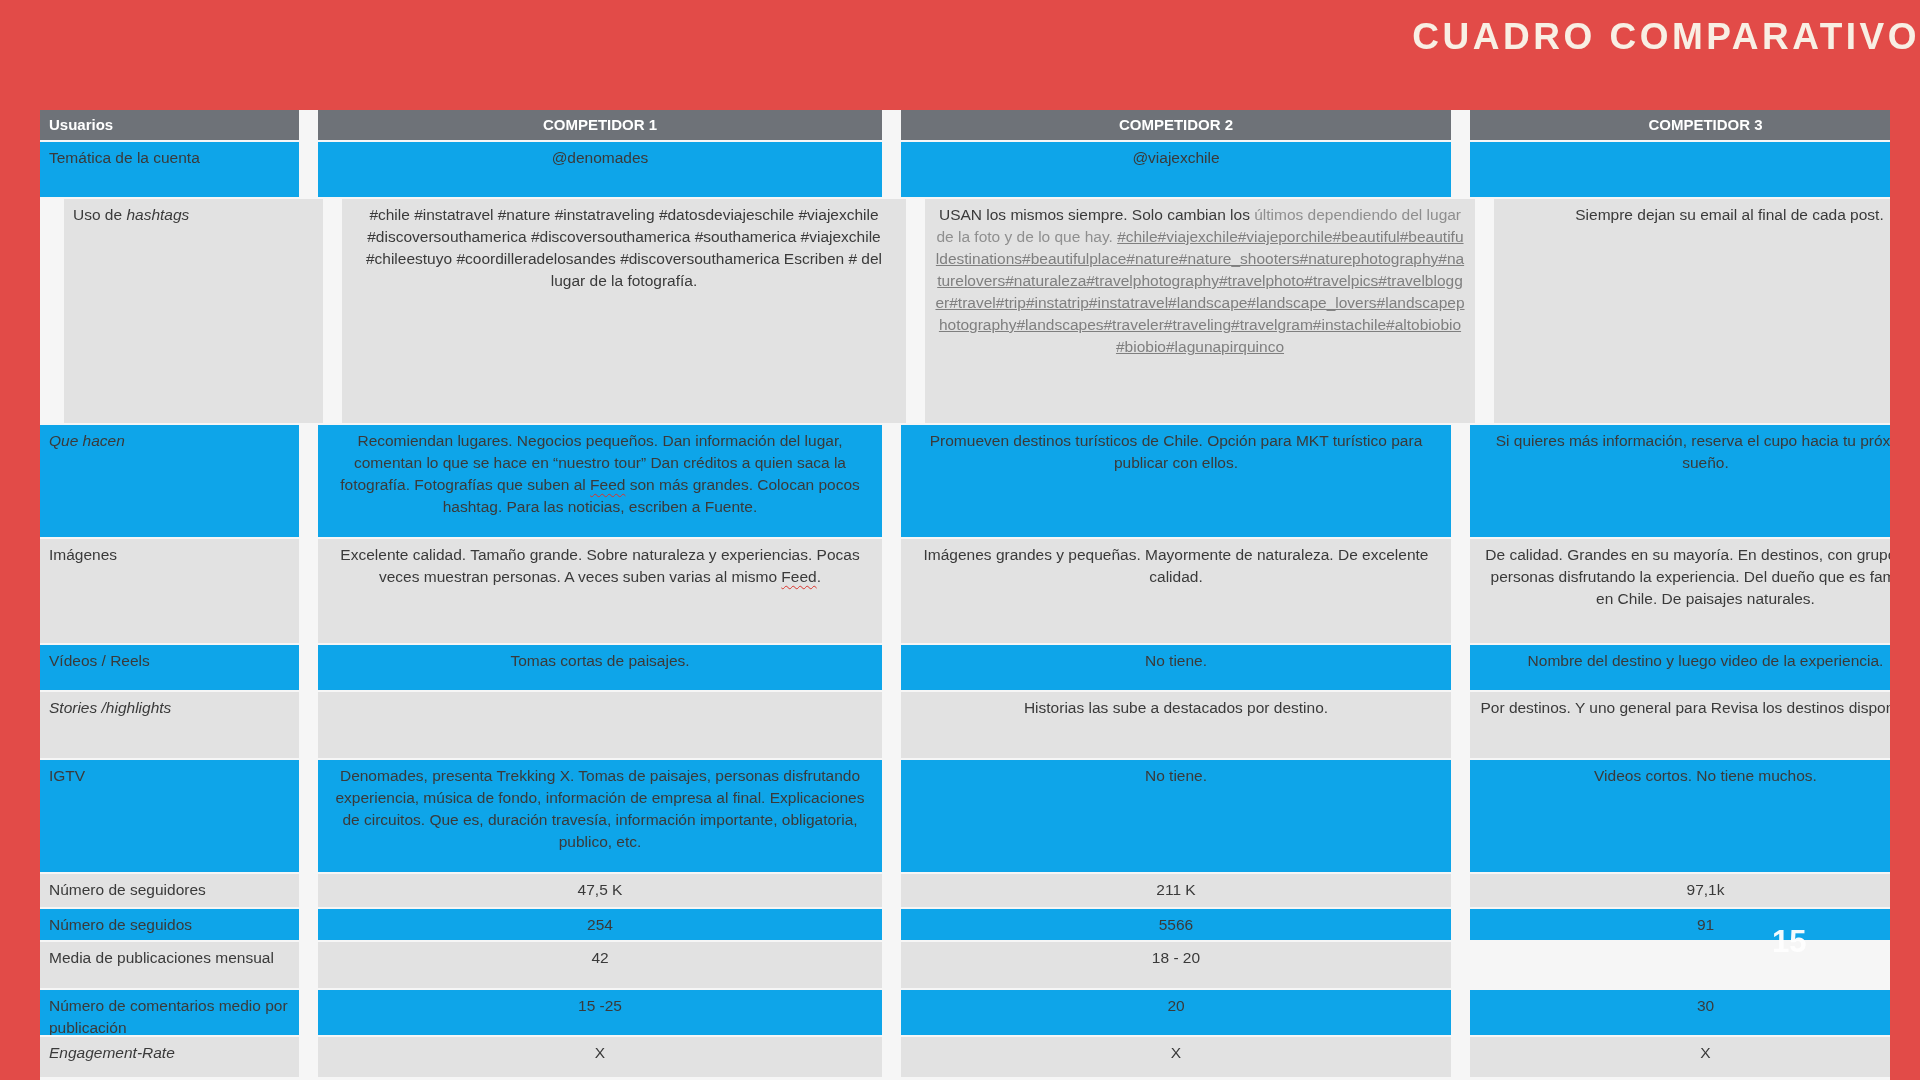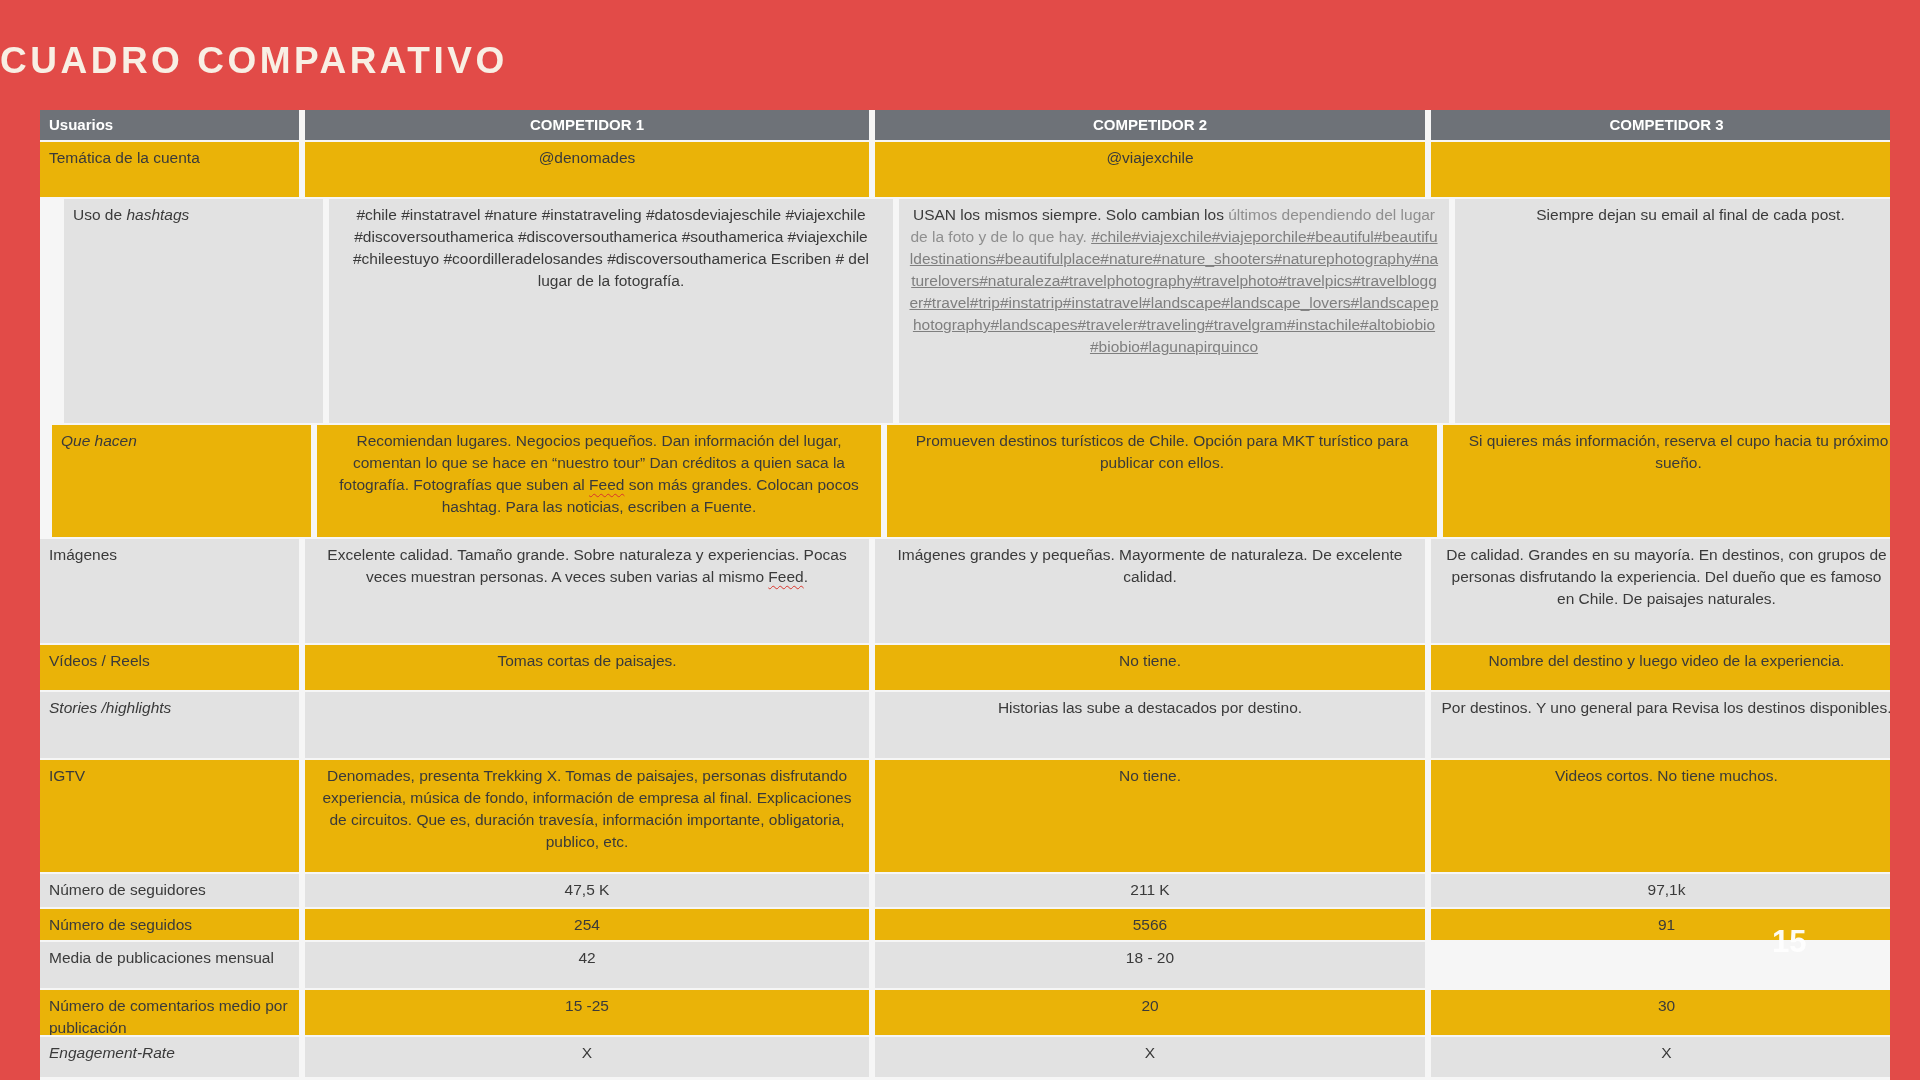--- a/index.html
+++ b/index.html
@@ -5,50 +5,50 @@
   html,body{margin:0;padding:0}
   body{
     width:1920px;height:1080px;
     background:#e24b48;
     overflow:hidden;
     position:relative;
     font-family:"Liberation Sans", sans-serif;
   }
   .slide-title{
     margin:0;
-    padding-top:40px;
-    text-align:left;
+    padding-top:16px;
+    text-align:right;
     font-size:37px;
     font-weight:700;
     letter-spacing:3.5px;
     color:#f8efe4;
   }
   .table-wrap{
     position:absolute;
     left:40px;top:110px;
     width:1850px;height:970px;
     overflow:hidden;
     background:#f6f6f6;
     display:flex;flex-direction:column;gap:2px;
   }
   .t-row{
     display:grid;
     grid-template-columns:259px 564px 550px 471px;
-    column-gap:6px;
+    column-gap:19px;
     flex:0 0 auto;
   }
   .cell{
     font-size:15.5px;
     line-height:1.42;
     color:#3a3a3a;
     padding:5px 10px;
     box-sizing:border-box;
     overflow:hidden;
   }
-  .dark .cell{background:#eab308}
+  .dark .cell{background:#0ea5e9}
   .light .cell{background:#e2e2e2}
   .labelcol{text-align:left;padding-left:9px}
   .ccell{text-align:center}
   .hcell{
     background:#6e7278;
     color:#ffffff;
     font-weight:700;
     font-size:15px;
     display:flex;align-items:center;justify-content:center;
     padding-top:0;padding-bottom:0;
@@ -92,21 +92,21 @@
       <div class="cell ccell">@denomades</div>
       <div class="cell ccell">@viajexchile</div>
       <div class="cell ccell"></div>
     </div>
     <div class="t-row light" style="height: 224px; padding-left: 24px;">
       <div class="cell labelcol"><span class="seg">Uso de </span><span class="seg italic">hashtags</span></div>
       <div class="cell ccell">#chile #instatravel #nature #instatraveling #datosdeviajeschile #viajexchile #discoversouthamerica #discoversouthamerica #southamerica #viajexchile #chileestuyo #coordilleradelosandes #discoversouthamerica  Escriben # del lugar de la fotografía.</div>
       <div class="cell ccell"><span class="seg">USAN los mismos siempre. Solo cambian los </span><span class="seg muted">últimos dependiendo del lugar de la foto y de lo que hay. </span><span class="seg hlink">#chile#viajexchile#viajeporchile#beautiful#beautifuldestinations#beautifulplace#nature#nature_shooters#naturephotography#naturelovers#naturaleza#travelphotography#travelphoto#travelpics#travelblogger#travel#trip#instatrip#instatravel#landscape#landscape_lovers#landscapephotography#landscapes#traveler#traveling#travelgram#instachile#altobiobio#biobio#lagunapirquinco</span></div>
       <div class="cell ccell">Siempre dejan su email al final de cada post.</div>
     </div>
-    <div class="t-row dark" style="height: 112px; margin-left: 12px;">
+    <div class="t-row dark" style="height: 112px;">
       <div class="cell labelcol"><span class="seg italic">Que hacen</span></div>
       <div class="cell ccell"><span class="seg">Recomiendan lugares. Negocios pequeños. Dan información del lugar, comentan lo que se hace en “nuestro tour” Dan créditos a quien saca la fotografía. Fotografías que suben al </span><span class="seg wavy">Feed</span><span class="seg"> son más grandes. Colocan pocos hashtag. Para las noticias, escriben a Fuente.</span></div>
       <div class="cell ccell">Promueven destinos turísticos de Chile. Opción para MKT turístico para publicar con ellos.</div>
       <div class="cell ccell">Si quieres más información, reserva el cupo hacia tu próximo sueño.</div>
     </div>
     <div class="t-row light" style="height: 104px; border-radius: 12px;">
       <div class="cell labelcol">Imágenes</div>
       <div class="cell ccell"><span class="seg">Excelente calidad. Tamaño grande. Sobre naturaleza y experiencias. Pocas veces muestran personas. A veces suben varias al mismo </span><span class="seg wavy">Feed</span><span class="seg">.</span></div>
       <div class="cell ccell">Imágenes grandes y pequeñas. Mayormente de naturaleza. De excelente calidad.</div>
       <div class="cell ccell">De calidad. Grandes en su mayoría. En destinos, con grupos de personas disfrutando la experiencia. Del dueño que es famoso en Chile. De paisajes naturales.</div>

